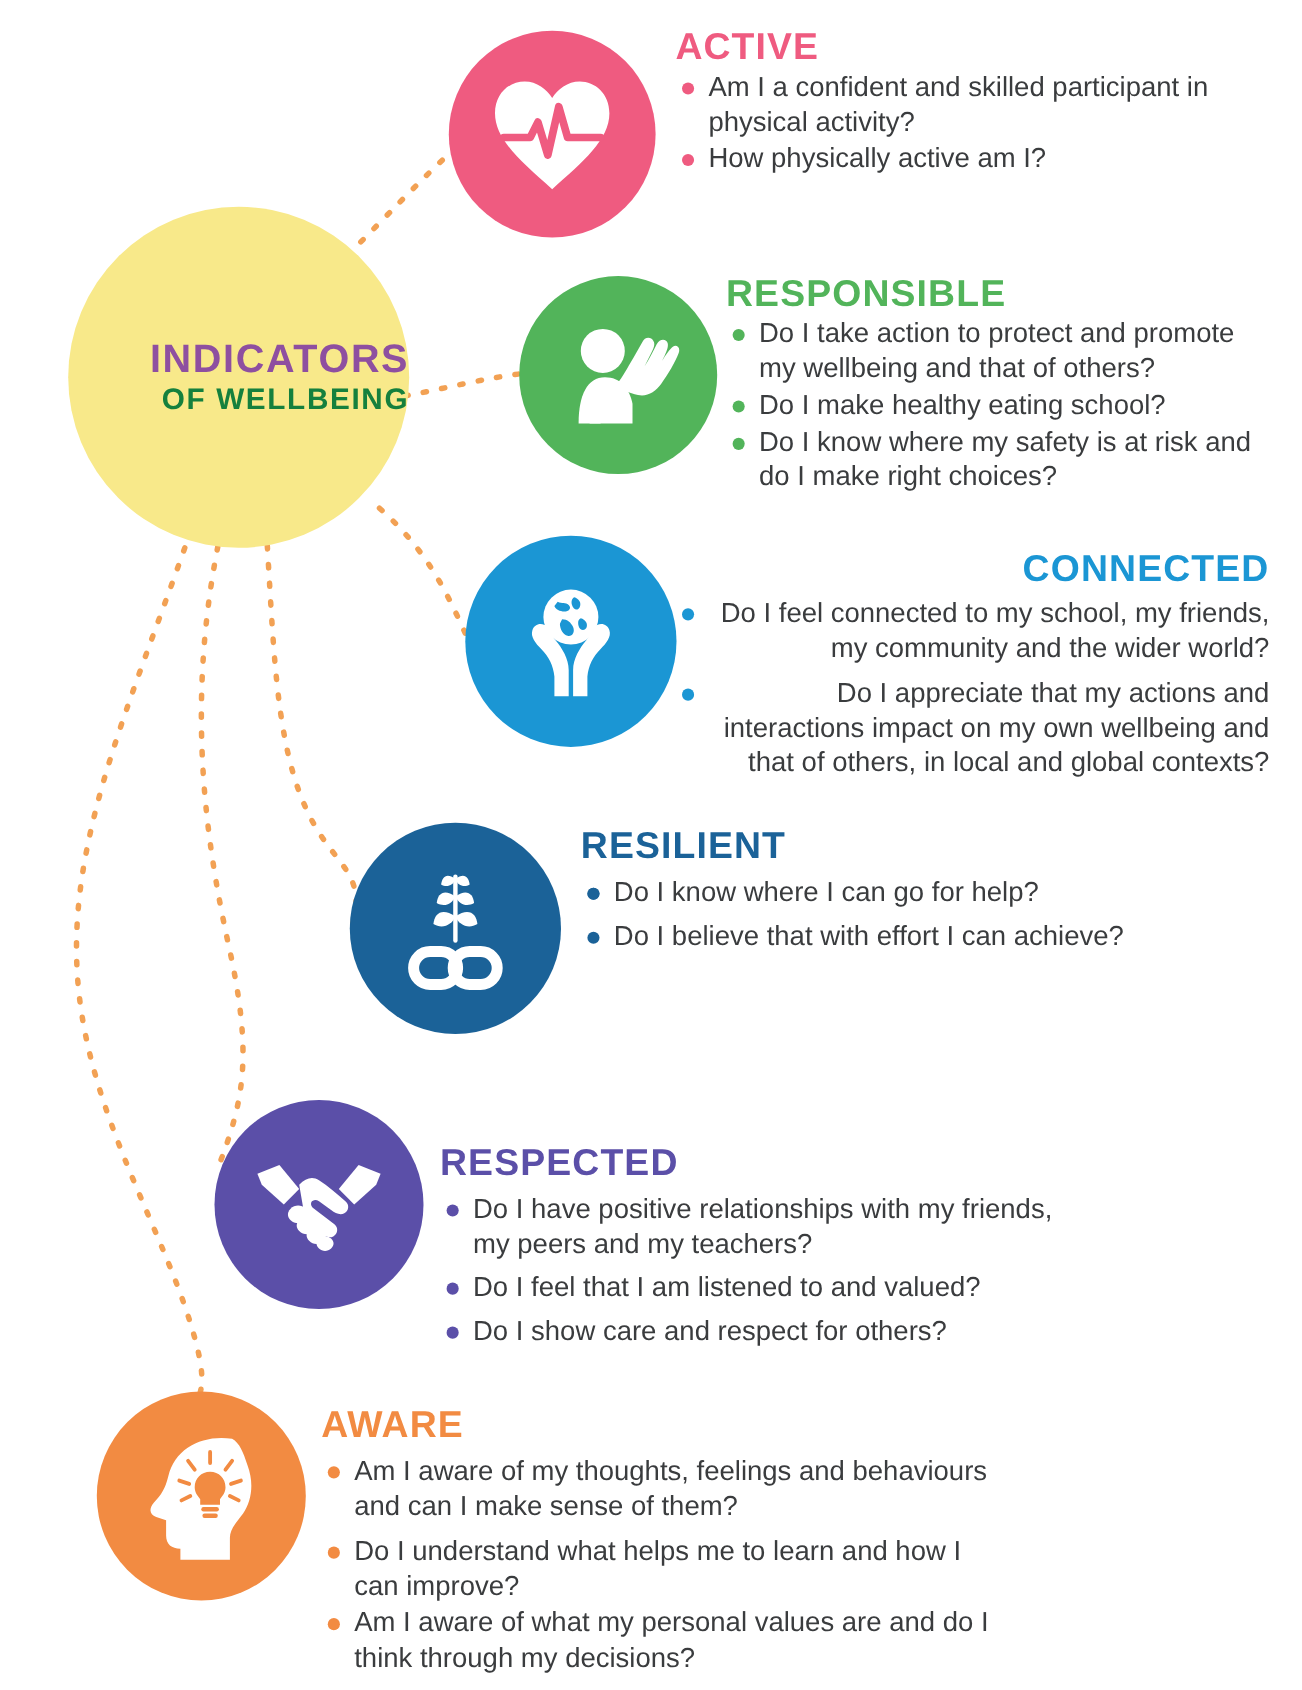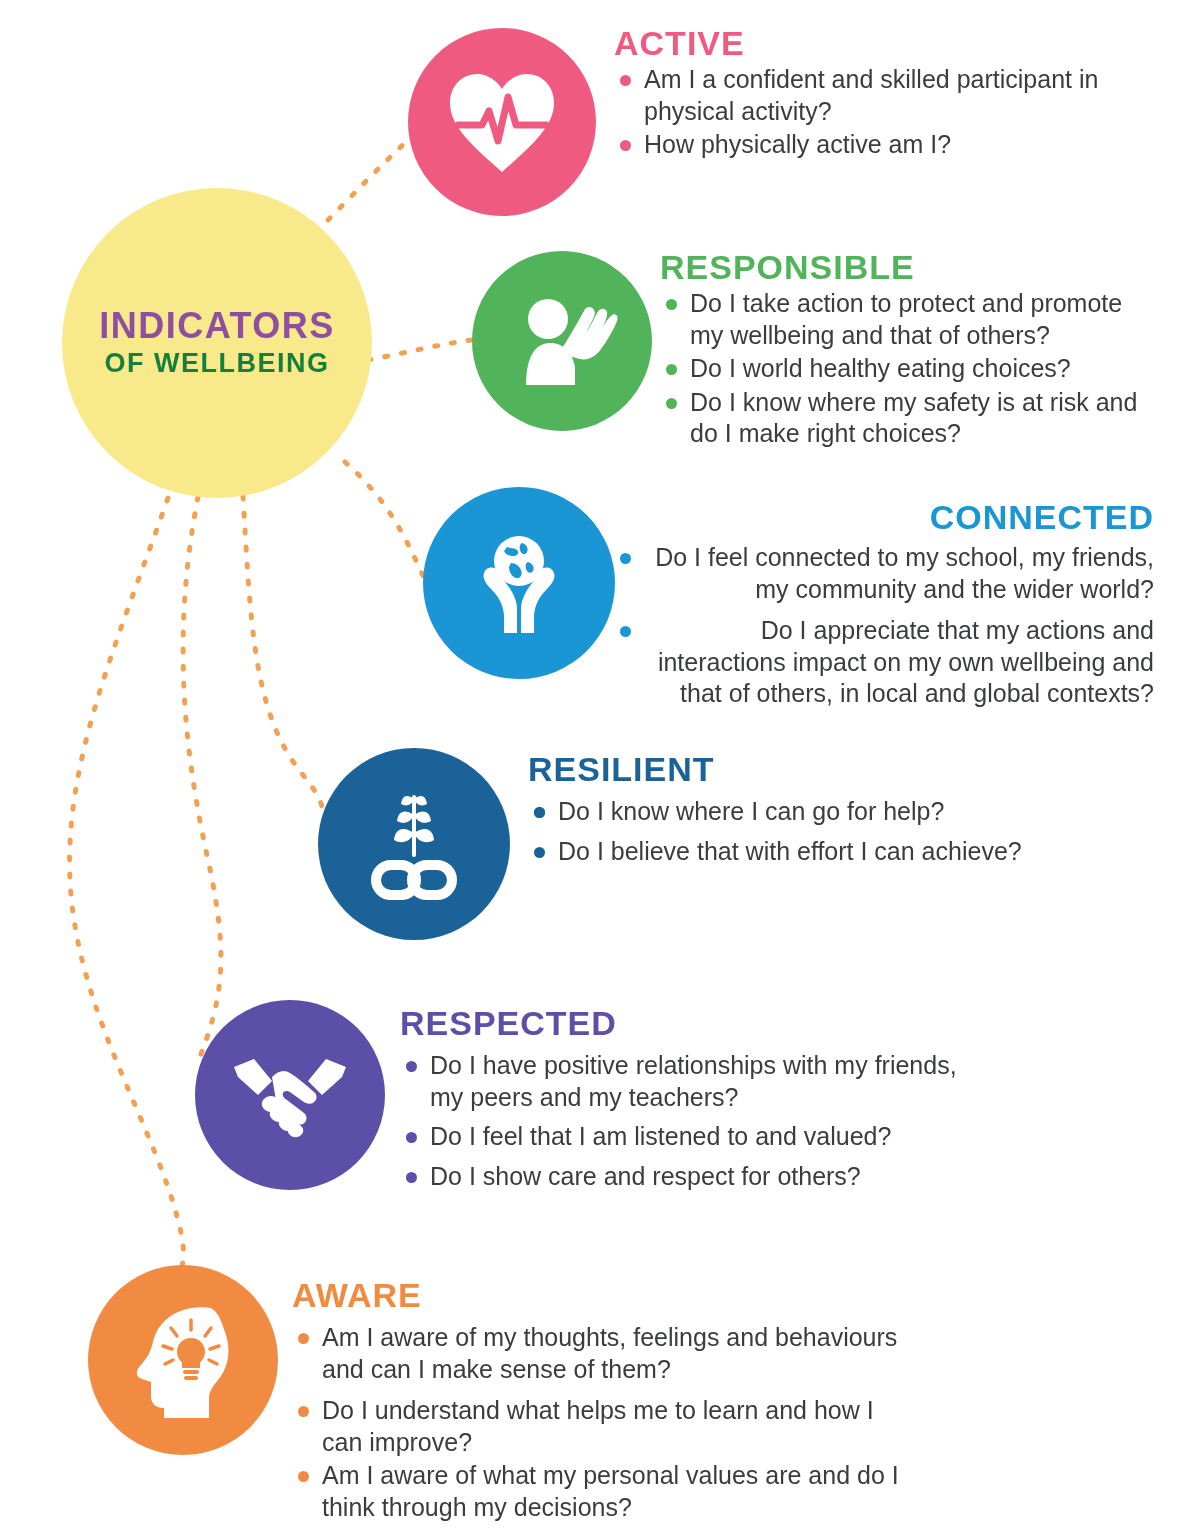--- a/index.html
+++ b/index.html
@@ -23,21 +23,21 @@
   }
   
   .hub{
     position:absolute;
     left:62px; top:188px;
     width:310px; height:310px;
     border-radius:50%;
     background:#F8E98A;
     display:flex;
     flex-direction:column;
-    align-items:center;
+    align-items:flex-end;
     justify-content:center;
   }
   .hub-line1{
     color:#8E4FA0;
     font-size:36px;
     font-weight:bold;
     letter-spacing:1.5px;
     line-height:1.05;
     text-align:center;
     font-stretch:condensed;
@@ -140,21 +140,21 @@
         <circle cx="42" cy="34" r="20" fill="#ffffff"></circle>
         <path fill="#ffffff" d="M20 100 C20 74 28 58 44 58 C58 58 66 68 69 82 L69 100 Z"></path>
         <path fill="#ffffff" d="M30 100 L30 84 L40 84 L40 100 Z"></path>
         <path fill="#ffffff" d="M55 64 C60 58 64 50 70 40 L78 26 C80 21 86 21 88 25 C90 28 88 32 86 36 L80 48 C84 42 88 34 91 28 C94 22 100 23 101 27 C102 31 99 37 96 43 C99 38 103 32 106 30 C109 28 113 31 111 36 C108 44 101 56 95 64 C90 71 82 76 74 74 C66 72 59 70 55 64 Z"></path>
       </svg>
     </div>
     <div class="node-text" style="left:660px;top:250px;width:500px;">
       <div class="node-title" style="color:#52B45A;">RESPONSIBLE</div>
       <ul class="bullets">
         <li><span class="dot" style="background:#52B45A;"></span><span>Do I take action to protect and promote my wellbeing and that of others?</span></li>
-        <li><span class="dot" style="background:#52B45A;"></span><span>Do I world healthy eating choices?</span></li>
+        <li><span class="dot" style="background:#52B45A;"></span><span>Do I make healthy eating school?</span></li>
         <li><span class="dot" style="background:#52B45A;"></span><span>Do I know where my safety is at risk and do I make right choices?</span></li>
       </ul>
     </div>
   </div>
 
   <div class="node" style="left:0;top:0;width:1184px;height:1px;">
     <div class="node-badge" style="left:423px;top:487px;width:192px;height:192px;background:#1B96D4;">
       <svg width="120" height="120" viewBox="0 0 120 120">
         <circle cx="60" cy="38" r="25" fill="#ffffff"></circle>
         <g fill="#1B96D4">
@@ -211,21 +211,21 @@
           <path d="M6 20 L26 12 L44 34 L30 48 L10 30 Z"></path>
           <path d="M118 20 L98 12 L80 34 L94 48 L114 30 Z"></path>
           <path d="M44 30 C50 24 56 22 62 26 C70 31 78 38 86 45 C90 48 89 54 85 56 C81 58 77 56 73 53 L62 45 C59 43 56 44 55 46 C54 49 56 51 59 53 L76 66 C80 69 79 75 75 77 C71 79 67 77 63 74 L50 65"></path>
           <path d="M36 52 C40 48 46 48 50 52 C53 55 53 59 50 62 C46 66 40 66 36 62 C33 59 33 55 36 52 Z"></path>
           <path d="M44 62 C48 58 54 58 58 62 C61 65 61 69 58 72 C54 76 48 76 44 72 C41 69 41 65 44 62 Z"></path>
           <path d="M53 71 C57 67 62 67 66 71 C69 74 69 78 66 81 C62 85 57 85 53 81 C50 78 50 74 53 71 Z"></path>
           <path d="M62 79 C65 76 70 76 73 79 C76 82 76 85 73 88 C70 91 65 91 62 88 C59 85 59 82 62 79 Z"></path>
         </g>
       </svg>
     </div>
-    <div class="node-text" style="left:400px;top:1006px;width:580px;">
+    <div class="node-text" style="left:400px;top:1040px;width:580px;">
       <div class="node-title" style="color:#5B4FA8;">RESPECTED</div>
       <ul class="bullets" style="margin-top:10px;">
         <li style="margin-bottom:8px;"><span class="dot" style="background:#5B4FA8;"></span><span>Do I have positive relationships with my friends, my peers and my teachers?</span></li>
         <li style="margin-bottom:8px;"><span class="dot" style="background:#5B4FA8;"></span><span>Do I feel that I am listened to and valued?</span></li>
         <li><span class="dot" style="background:#5B4FA8;"></span><span>Do I show care and respect for others?</span></li>
       </ul>
     </div>
   </div>
 
   <div class="node" style="left:0;top:0;width:1184px;height:1px;">

